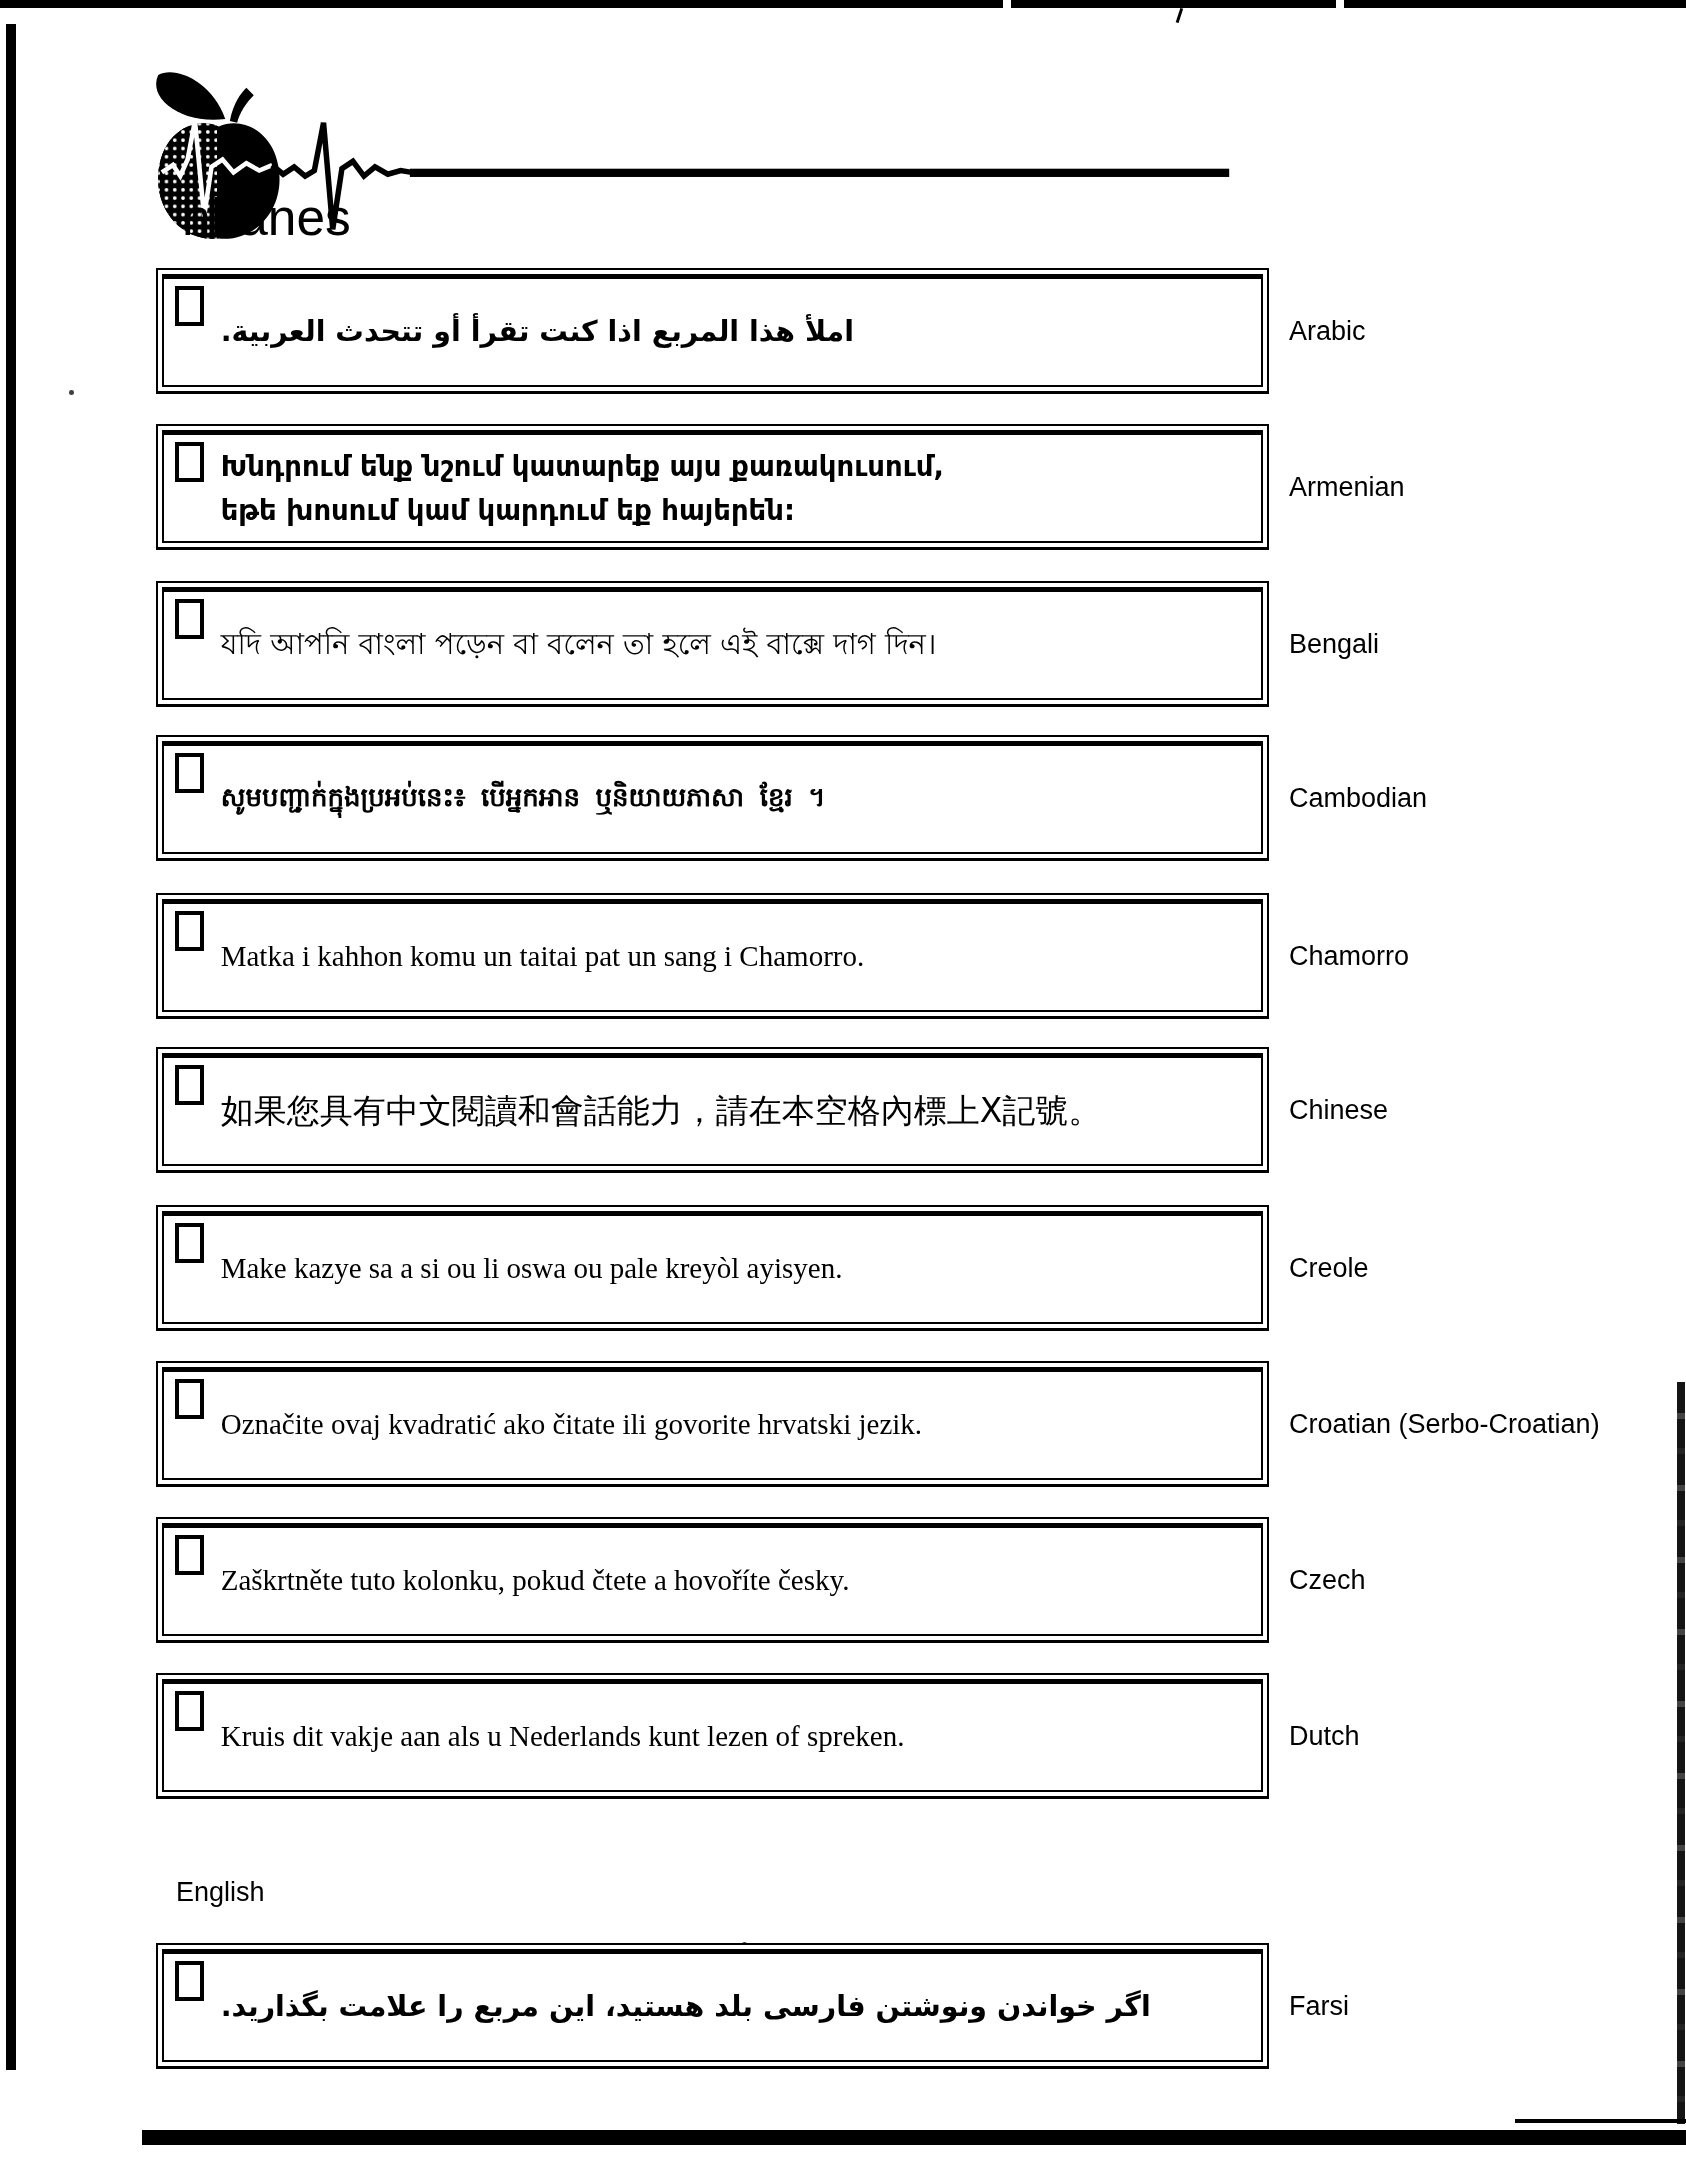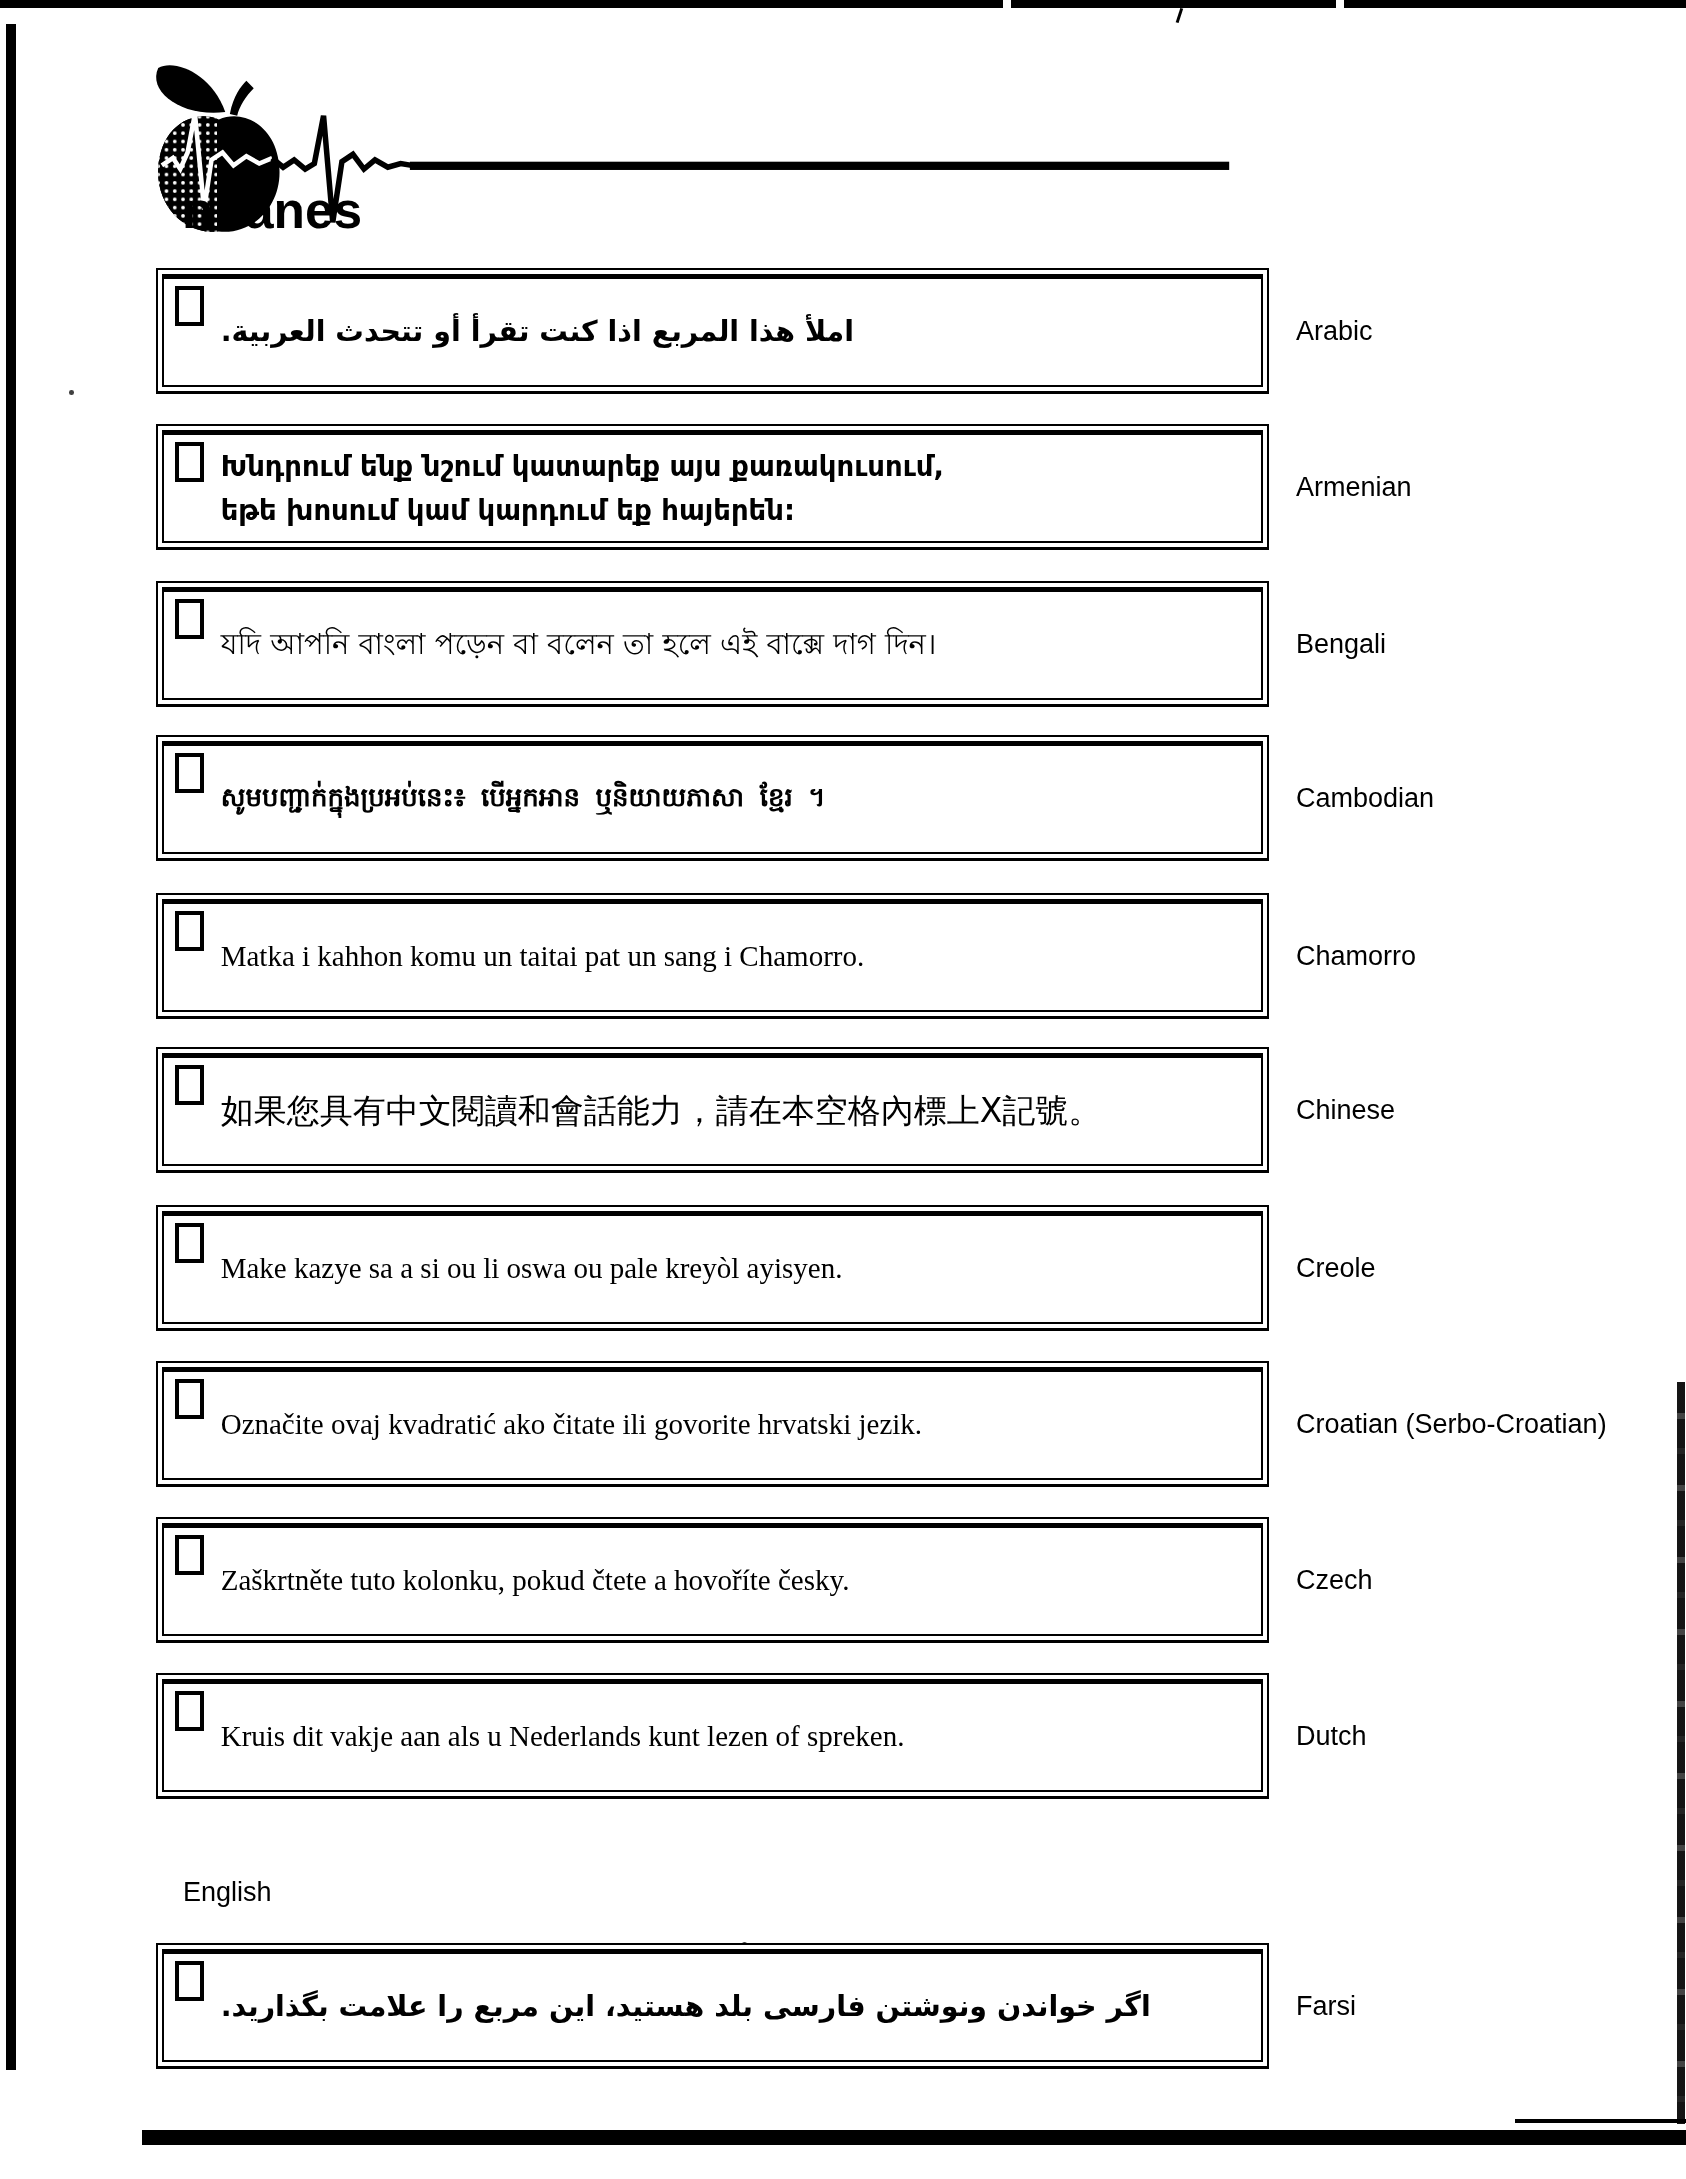--- a/index.html
+++ b/index.html
@@ -11,37 +11,37 @@
   .top-bar .notch{position:absolute;top:0;width:8.3px;height:8.3px;background:#fff;}
   .slash-mark{position:absolute;left:1178px;top:8.3px;width:2.8px;height:14.7px;background:#000;transform:rotate(18deg);}
   .left-bar{position:absolute;left:6.4px;top:24px;width:9.2px;height:2046px;background:#000;}
   .right-streak{position:absolute;left:1677px;top:1382px;width:8.3px;height:742px;
       background:repeating-linear-gradient(180deg,#000 0 31px,#333 31px 37px,#000 37px 66px,#111 66px 72px);opacity:.92;}
   .bottom-bar{position:absolute;left:142px;top:2130px;width:1545px;height:14.7px;background:#000;}
   .bottom-thin{position:absolute;left:1515px;top:2119px;width:172px;height:3.7px;background:#000;}
   .speck{position:absolute;width:4.6px;height:4.6px;background:#000;border-radius:50%;opacity:.75;}
 
   
-  .logo-wrap{position:absolute;left:138px;top:55px;width:1116px;height:184px;font-weight:bold;}
+  .logo-wrap{position:absolute;left:138px;top:62px;width:1116px;height:184px;}
 
   
   .row{position:absolute;left:156px;width:1524px;height:126px;display:flex;align-items:stretch;}
   .box-outer{width:1113px;height:126px;box-sizing:border-box;border:2.8px solid #000;border-bottom-width:3.7px;padding:3.7px;background:#fff;}
   .box-inner{position:relative;height:100%;box-sizing:border-box;border:2.8px solid #000;border-top-width:5.5px;
              display:flex;flex-direction:column;justify-content:center;}
   .checkbox{position:absolute;left:11px;top:7.3px;width:29px;height:40px;box-sizing:border-box;
             border:4.6px solid #000;background:#fff;}
   .box-text{padding-left:57px;padding-right:16.5px;font-size:29px;line-height:1.5;white-space:pre-line;}
   .rtl{font-family:"DejaVu Sans","Liberation Sans",sans-serif;font-size:28.5px;}
   .bold{font-weight:bold;}
   .armenian{font-family:"DejaVu Sans","Liberation Sans",sans-serif;font-size:27.5px;font-weight:bold;line-height:1.6;}
   .indic{font-family:"DejaVu Sans","Liberation Sans",sans-serif;font-size:29px;}
   .khmer{font-family:Liberation Mono, monospace;font-size:26px;font-weight:bold;}
   .cjk{font-family:"DejaVu Sans","Liberation Sans",sans-serif;font-size:33px;}
-  .row-label{margin-left:27px;align-self:center;font-family:"Liberation Sans",sans-serif;
+  .row-label{margin-left:20px;align-self:center;font-family:"Liberation Sans",sans-serif;
              font-size:27px;white-space:nowrap;color:#000;}
 </style>
 </head>
 <body>
 
 <div id="page">
 
   <div class="top-bar">
     <span class="notch" style="left:1003px"></span>
     <span class="notch" style="left:1336px"></span>

